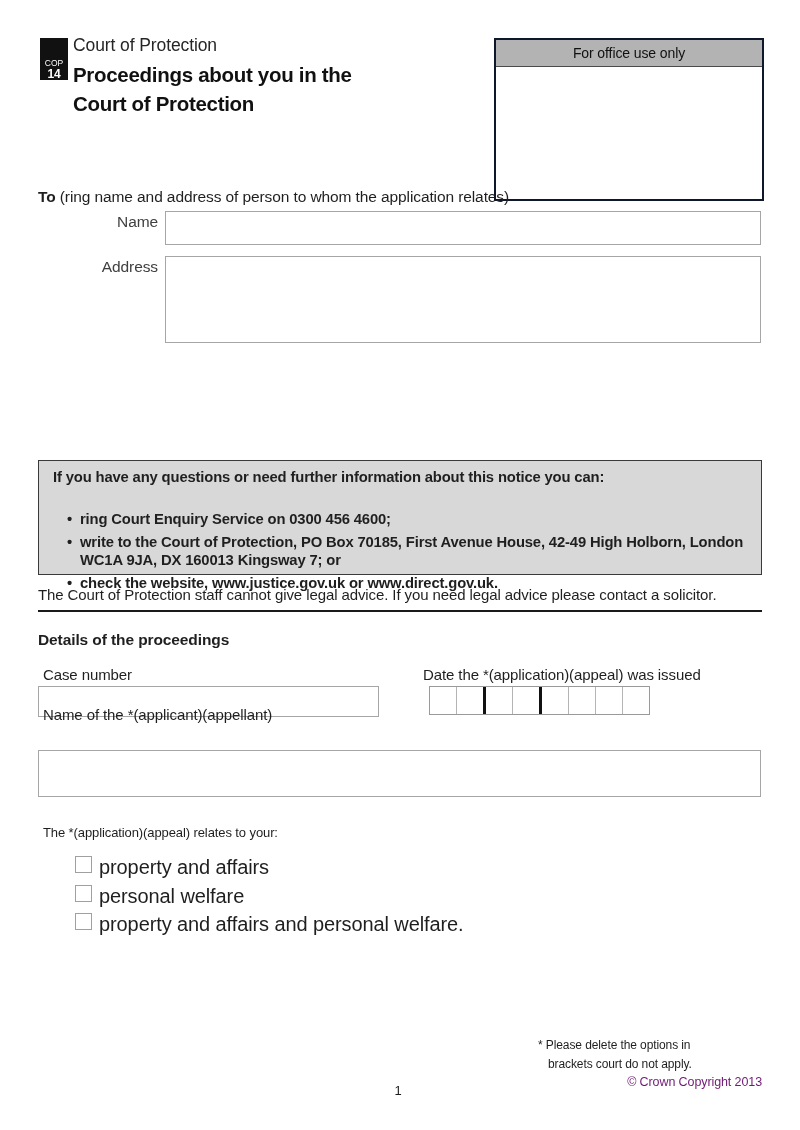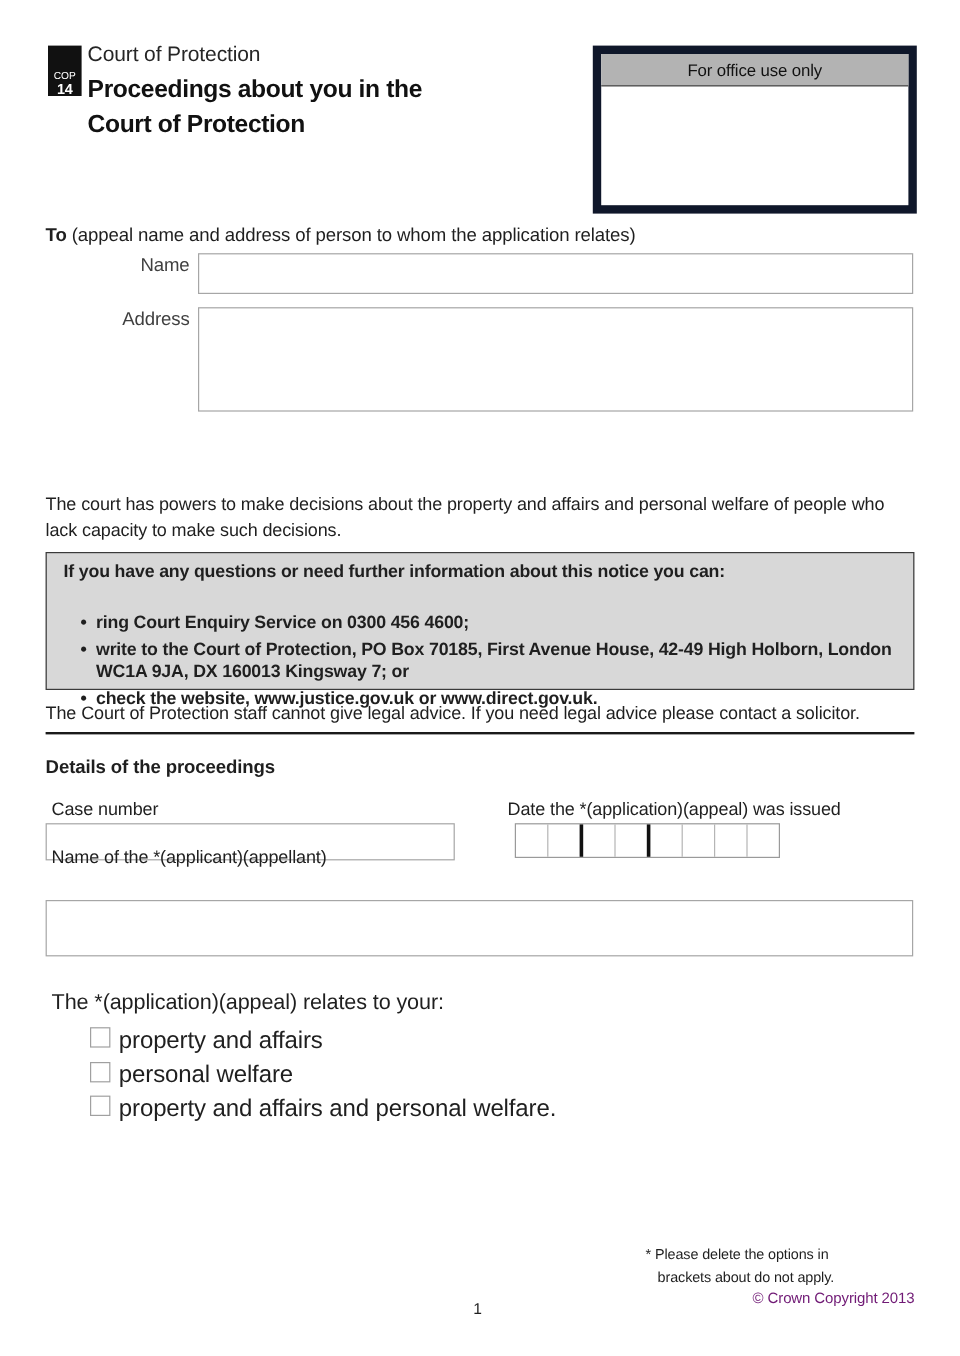--- a/index.html
+++ b/index.html
@@ -22,22 +22,22 @@
   .badge .ver   { font-size: 8px; font-weight: bold; display: block; letter-spacing: 0; font-family: Liberation Serif, serif; }
 
   .org-title { position: absolute; left: 73px; top: 35px; font-size: 17.5px; color: #262626; }
   .form-title {
     position: absolute; left: 73px; top: 60px; width: 380px;
     font-size: 20.5px; font-weight: bold; line-height: 29px; color: #111;
     letter-spacing: -0.3px;
   }
 
   .office-box {
-    position: absolute; left: 494px; top: 38px; width: 270px; height: 140px;
-    border: 7px solid #0f172a; background: #fff;
+    position: absolute; left: 494px; top: 38px; width: 270px; height: 163px;
+    border: 2px solid #0f172a; background: #fff;
   }
   .office-box .bar {
     height: 27px; line-height: 27px; background: #b3b3b3;
     border-bottom: 1px solid #4a4a4a; text-align: center; font-size: 14px; color: #111;
   }
 
   
   .to-line { position: absolute; left: 38px; top: 188px; font-size: 15.5px; }
   .to-line .b { font-weight: bold; margin-top: 24px; }
 
@@ -78,21 +78,21 @@
 
   .date-grid {
     position: absolute; left: 429px; top: 686px; width: 221px; height: 29px;
     display: flex; border: 1px solid #9a9a9a; background: #fff;
   }
   .date-cell { flex: 1; border-right: 1px solid #b5b5b5; }
   .date-cell:last-child { border-right: none; }
   .date-cell.thick { border-right: 3px solid #111; }
 
   .applicant-label { position: absolute; left: 43px; top: 706px; font-size: 15px; }
-  .relates-label   { position: absolute; left: 43px; top: 825px; font-size: 18px; }
+  .relates-label   { position: absolute; left: 43px; top: 825px; font-size: 13px; }
 
   .check-row { position: absolute; left: 75px; height: 20px; }
   .check-row .cb {
     position: absolute; left: 0; top: 0; width: 17px; height: 17px;
     border: 1px solid #a0a0a0; background: #fff;
   }
   .check-row .cb-label { position: absolute; left: 24px; top: 0; font-size: 20px; white-space: nowrap; }
   .row-1 { top: 856px; } .row-2 { top: 885px; } .row-3 { top: 913px; }
 
   
@@ -117,30 +117,29 @@
   <div class="form-title">
     <span>Proceedings about you in the</span><br>
     <span>Court of Protection</span>
   </div>
 
   <div class="office-box">
     <div class="bar">For office use only</div>
   </div>
 
   <div class="to-line">
-    <span class="b">To</span><span> (appeal name and address of person to whom the application relates)</span>
+    <span class="b">To</span><span> (ring name and address of person to whom the application relates)</span>
   </div>
 
   <div class="field-label lbl-right" style="top:213px;">Name</div>
   <input class="box name-box" style="">
 
   <div class="field-label lbl-right" style="top:258px;">Address</div>
   <textarea class="box addr-box" style=""></textarea>
 
-  <div class="intro">The court has powers to make decisions about the property and affairs and personal welfare of people who lack capacity to make such decisions.</div>
 
   <div class="info-box">
     <div class="ib-head">If you have any questions or need further information about this notice you can:</div>
     <ul>
       <li>ring Court Enquiry Service on 0300 456 4600;</li>
       <li>write to the Court of Protection, PO Box 70185, First Avenue House, 42-49 High Holborn, London WC1A 9JA, DX 160013 Kingsway 7; or</li>
       <li>check the website, www.justice.gov.uk or www.direct.gov.uk.</li>
     </ul>
   </div>
 
@@ -177,19 +176,19 @@
     <div class="cb"></div>
     <div class="cb-label">personal welfare</div>
   </div>
   <div class="check-row row-3">
     <div class="cb"></div>
     <div class="cb-label">property and affairs and personal welfare.</div>
   </div>
 
   <div class="footnote">
     <div>* Please delete the options in</div>
-    <div class="fn2">brackets about do not apply.</div>
+    <div class="fn2">brackets court do not apply.</div>
   </div>
 
   <div class="page-num">1</div>
   <div class="copyright">© Crown Copyright 2013</div>
 
 </div>
 
 </body></html>

